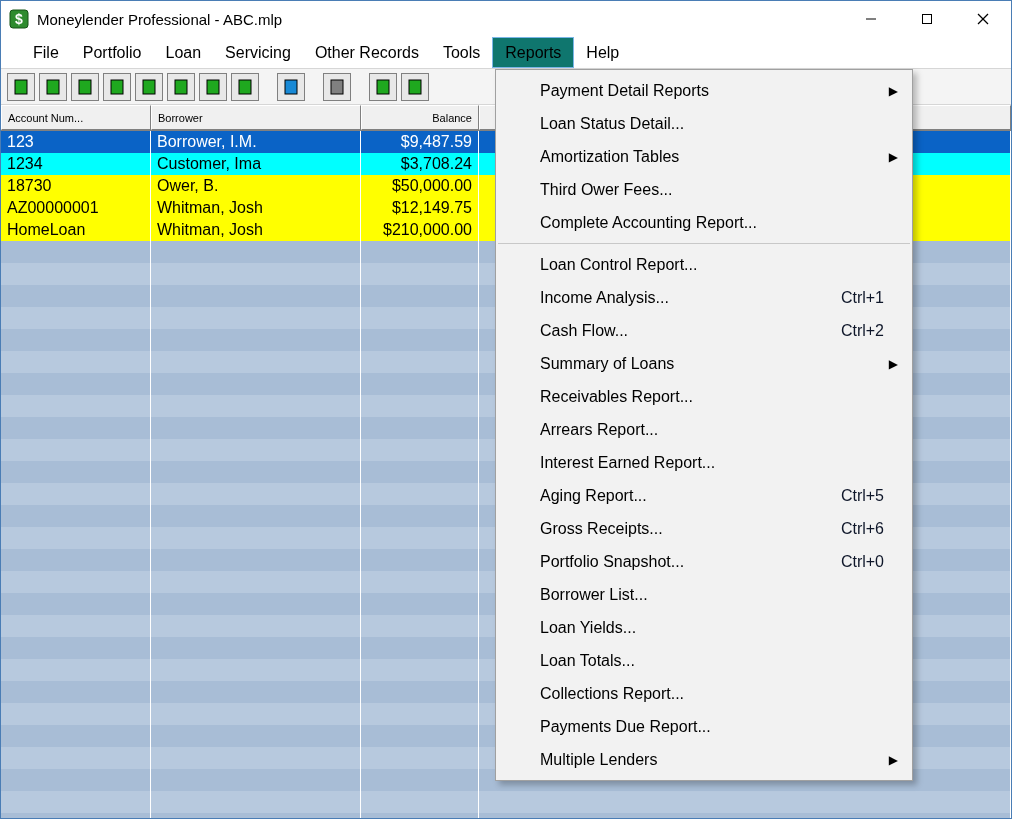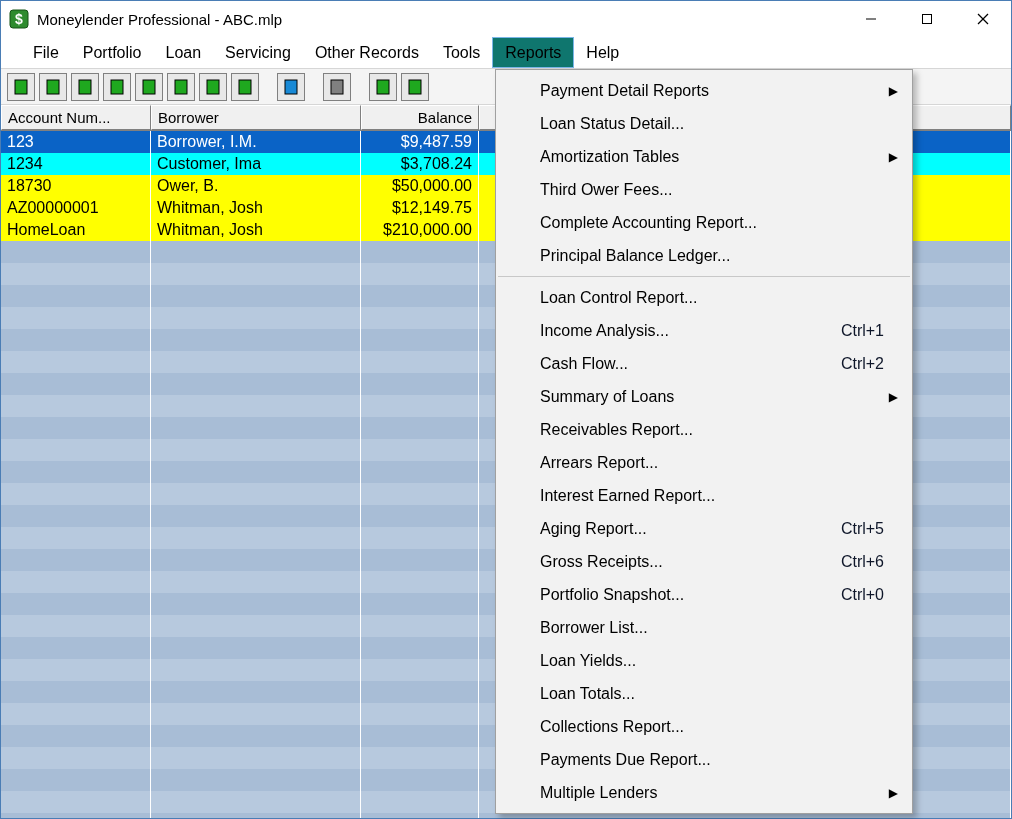--- a/index.html
+++ b/index.html
@@ -79,21 +79,21 @@
     height: 26px;
     display: flex;
     background: #ece9d8;
     border-bottom: 1px solid #808080;
   }
   .hcell {
     border: 1px solid #fff;
     border-right: 1px solid #808080;
     border-bottom: 1px solid #808080;
     padding: 2px 6px;
-    font-size: 15px;
+    font-size: 11px;
     display: flex; align-items: center;
     background: #f0f0f0;
     overflow: hidden;
     white-space: nowrap;
   }
   .grid {
     position: relative;
     height: calc(819px - 36px - 32px - 36px - 26px - 2px);
     overflow: hidden;
   }
@@ -483,23 +483,20 @@
       <div class="dd-item">
         <span class="lbl">Amortization Tables</span>
         <span class="arrow">▶</span>
       </div>
       <div class="dd-item">
         <span class="lbl">Third Ower Fees...</span>
       </div>
       <div class="dd-item">
         <span class="lbl">Complete Accounting Report...</span>
       </div>
-      <div class="dd-item">
-        <span class="lbl">Principal Balance Ledger...</span>
-      </div>
       <div class="dd-sep"></div>
       <div class="dd-item">
         <span class="lbl">Loan Control Report...</span>
       </div>
       <div class="dd-item">
         <span class="lbl">Income Analysis...</span>
         <span class="accel">Ctrl+1</span>
       </div>
       <div class="dd-item">
         <span class="lbl">Cash Flow...</span>

